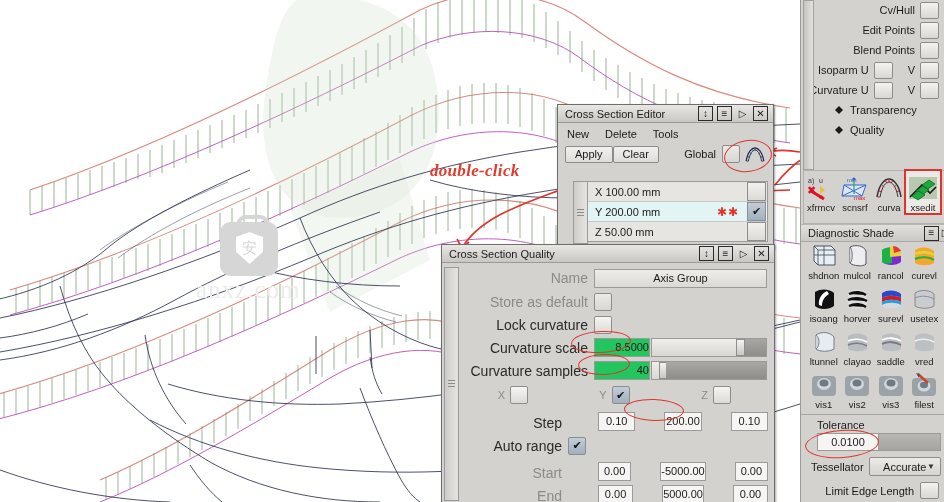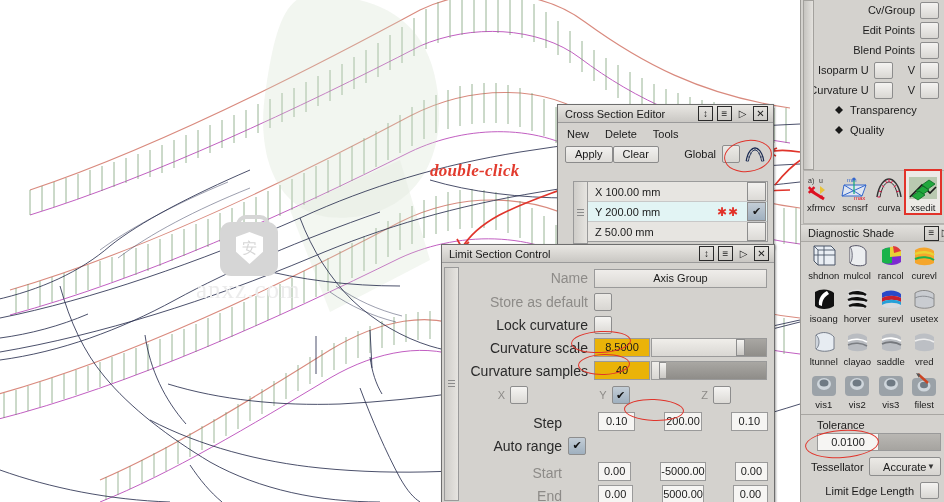--- a/index.html
+++ b/index.html
@@ -76,22 +76,22 @@
 
   .sbar{position:absolute;left:-1px;top:0;width:13px;height:100%;
         background:linear-gradient(90deg,#cfcdc9,#e6e4e0);border:1px solid #9a9a9a;}
   .sgrip{position:absolute;left:3px;top:50%;margin-top:-4px;width:7px;height:8px;
          background:repeating-linear-gradient(#8b8b8b 0 1px,transparent 1px 3px);}
 
   
   .frow{display:flex;align-items:center;height:21px;margin-bottom:2px;}
   .flab{width:126px;text-align:right;padding-right:6px;font-size:14px;color:#2a2a2a;}
   .flab.dim{color:#8d8b88;}
-  .fval{border:1px solid #9a9a9a;background:#eab308;height:17px;line-height:17px;
-        text-align:center;font-size:11px;}
+  .fval{border:1px solid #9a9a9a;background:#22c55e;height:17px;line-height:17px;
+        text-align:right;font-size:11px;}
   .slider{flex:1;height:17px;border:1px solid #9a9a9a;margin-left:1px;position:relative;
           background:linear-gradient(#fbfaf8,#e4e2de);}
   .slider .fill{position:absolute;left:0;top:0;bottom:0;background:linear-gradient(#f0eeea,#d9d7d3);}
   .slider .thumb{position:absolute;top:0;bottom:0;width:7px;
                  background:linear-gradient(#f5f4f2,#c9c7c3);border:1px solid #8d8d8d;}
   .slider .dark{position:absolute;top:0;bottom:0;right:0;background:linear-gradient(#a9a7a3,#8f8d89);}
 
   .namefield{flex:1;border:1px solid #9a9a9a;height:17px;line-height:17px;text-align:center;
              background:linear-gradient(#efedea,#dbd9d5);font-size:11px;}
 
@@ -550,21 +550,21 @@
           </div>
         </div>
       </div>
     </div>
   </div>
 
   <div class="ell" style="left:724px;top:140px;width:46px;height:30px;transform:rotate(-8deg);"></div>
 
   <div class="dlg" id="csc" style="left:441px;top:244px;width:332px;height:258px;">
     <div class="dlg-title">
-      <span class="t">Limit Section Control</span>
+      <span class="t">Cross Section Quality</span>
       <span class="tb-btns">
         <span class="tb-btn tb-box">↕</span>
         <span class="tb-btn tb-box">≡</span>
         <span class="tb-btn">▷</span>
         <span class="tb-btn tb-box">✕</span>
       </span>
     </div>
     <div class="dlg-body" style="padding:4px 7px 6px 4px;position:relative;">
       <div class="sbar" style="left:2px;top:4px;height:232px;">
           <div class="sgrip"></div>
@@ -652,21 +652,21 @@
 
   <div class="ell" style="left:571px;top:331px;width:58px;height:20px;transform:rotate(-3deg);"></div>
   <div class="ell" style="left:578px;top:354px;width:50px;height:19px;transform:rotate(-2deg);"></div>
   <div class="ell" style="left:624px;top:399px;width:58px;height:20px;transform:rotate(2deg);"></div>
 
   <div id="sidebar">
     <div class="sb-scroll"></div>
 
     <div style="padding-top:0;">
       <div class="opt-row">
-        <span class="olab">Cv/Group</span>
+        <span class="olab">Cv/Hull</span>
         <span class="obox"></span>
       </div>
       <div class="opt-row">
         <span class="olab">Edit Points</span>
         <span class="obox"></span>
       </div>
       <div class="opt-row">
         <span class="olab">Blend Points</span>
         <span class="obox"></span>
       </div>

